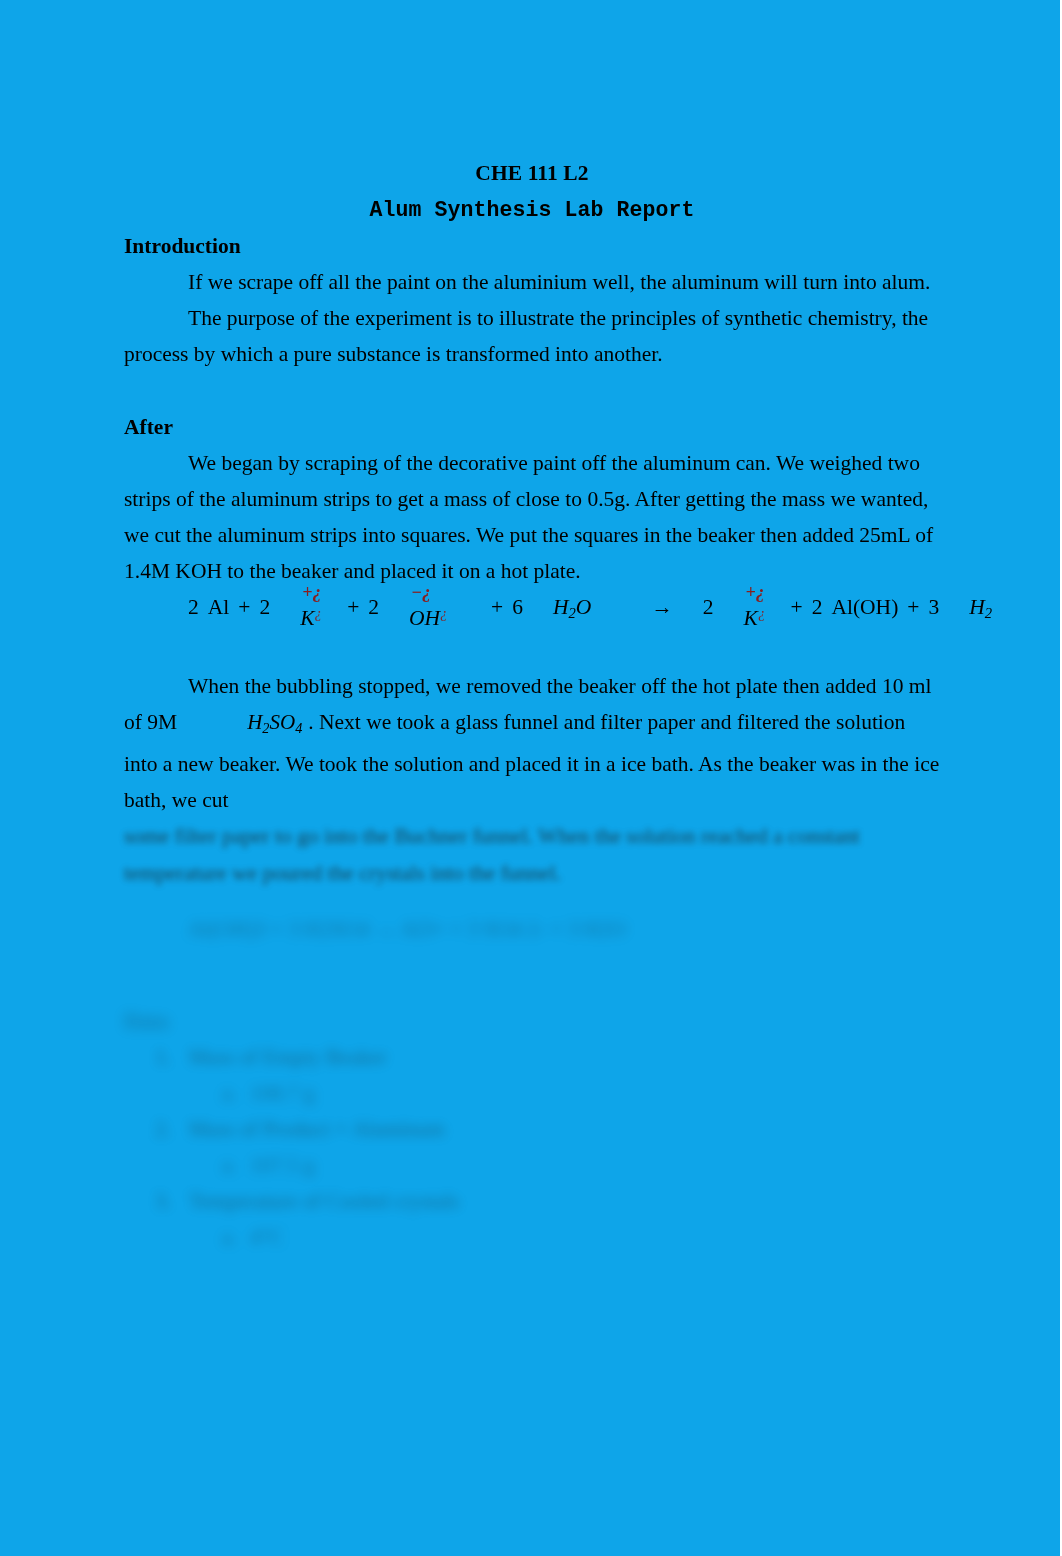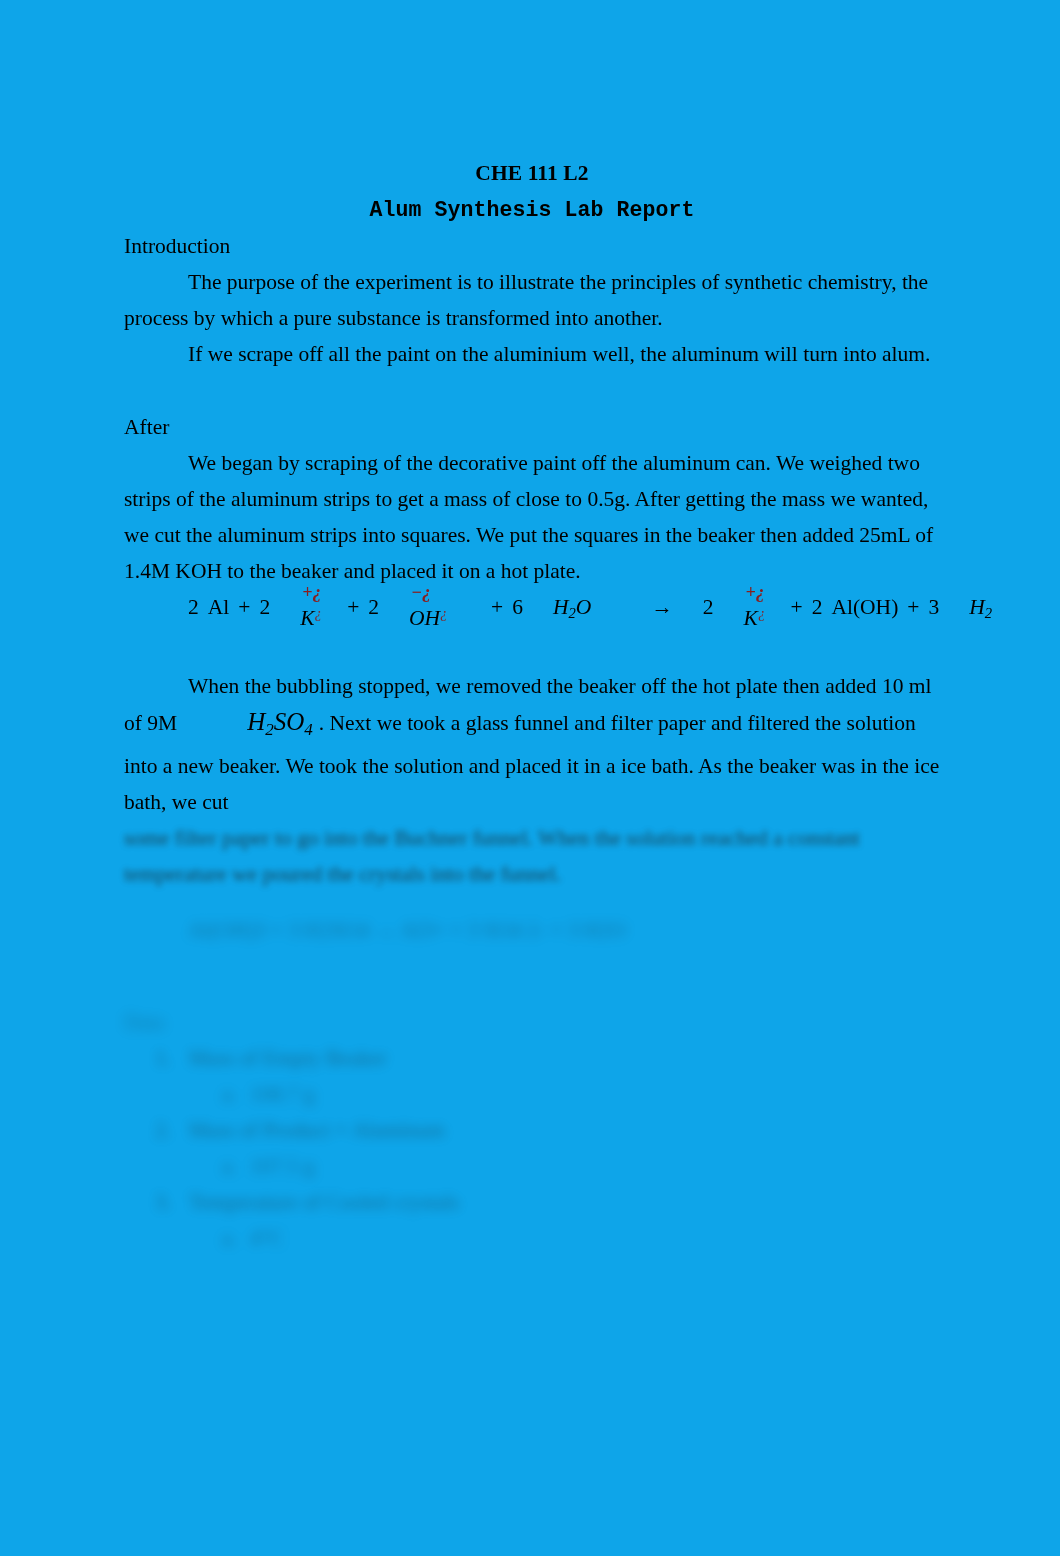--- a/index.html
+++ b/index.html
@@ -36,21 +36,21 @@
   .subtitle {
     text-align: center;
     font-weight: bold;
     font-size: 21.5px;
     line-height: 36px;
     margin-top: 1px;
     letter-spacing: 0.1px;
     font-family: Liberation Mono, monospace;
   }
   .heading {
-    font-weight: normal;
+    font-weight: bold;
     font-size: 21.5px;
     line-height: 36px;
     margin-top: 0px;
   }
   .para {
     font-size: 21.5px;
     line-height: 36.2px;
     text-align: left;
     text-indent: 64px;
     margin: 0;
@@ -112,21 +112,21 @@
     font-style: italic;
   }
   .charge-stack.wide { width: 52px; }
   .sp-s { display: inline-block; width: 9px; }
   .sp-m { display: inline-block; width: 17px; }
   .sp-l { display: inline-block; width: 30px; }
 
   .inline-math {
     display: inline-block;
     padding: 0 6px;
-    font-size: 25px;
+    font-size: 21px;
   }
   .blurred {
     filter: blur(3.4px);
     opacity: 0.72;
     color: #1a1a1a;
   }
   .blurred.b3 { filter: blur(5.4px); opacity: 0.40; }
   .blurred.b4 { filter: blur(5.8px); opacity: 0.34; }
   .blurred.b5 { filter: blur(6.2px); opacity: 0.30; }
 
@@ -158,22 +158,22 @@
 <body>
 
 <div class="page">
 
   <div class="content">
 
     <div class="title">CHE 111 L2</div>
     <div class="subtitle">Alum Synthesis Lab Report</div>
 
     <div class="heading">Introduction</div>
+    <p class="para">If we scrape off all the paint on the aluminium well, the aluminum will turn into alum.</p>
     <p class="para">The purpose of the experiment is to illustrate the principles of synthetic chemistry, the process by which a pure substance is transformed into another.</p>
-    <p class="para">If we scrape off all the paint on the aluminium well, the aluminum will turn into alum.</p>
 
     <div class="spacer-line"></div>
 
     <div class="heading">After</div>
     <p class="para">We began by scraping of the decorative paint off the aluminum can. We weighed two strips of the aluminum strips to get a mass of close to 0.5g. After getting the mass we wanted, we cut the aluminum strips into squares. We put the squares in the beaker then added 25mL of 1.4M KOH to the beaker and placed it on a hot plate.</p>
 
     <div class="eq">
       <span class="mn">2</span><span class="sp-s"></span><span class="mo">Al</span><span class="sp-s"></span><span class="mo">+</span><span class="sp-s"></span><span class="mn">2</span><span class="sp-l"></span><span class="charge-stack"><span class="top qm">+¿</span><span class="bot"><span class="mi">K</span><span class="sub-up qm">¿</span></span></span><span class="sp-m"></span><span class="mo">+</span><span class="sp-s"></span><span class="mn">2</span><span class="sp-l"></span><span class="charge-stack wide"><span class="top qm">−¿</span><span class="bot"><span class="mi">OH</span><span class="sub-up qm">¿</span></span></span><span class="sp-l"></span><span class="mo">+</span><span class="sp-s"></span><span class="mn">6</span><span class="sp-l"></span><span class="mi">H</span><span class="sub">2</span><span class="mi">O</span><span class="sp-l"></span><span class="sp-l"></span><span class="mo">→</span><span class="sp-l"></span><span class="mn">2</span><span class="sp-l"></span><span class="charge-stack"><span class="top qm">+¿</span><span class="bot"><span class="mi">K</span><span class="sub-up qm">¿</span></span></span><span class="sp-m"></span><span class="mo">+</span><span class="sp-s"></span><span class="mn">2</span><span class="sp-s"></span><span class="mo">Al(OH)</span><span class="sp-s"></span><span class="mo">+</span><span class="sp-s"></span><span class="mn">3</span><span class="sp-l"></span><span class="mi">H</span><span class="sub">2</span>
     </div>
 

